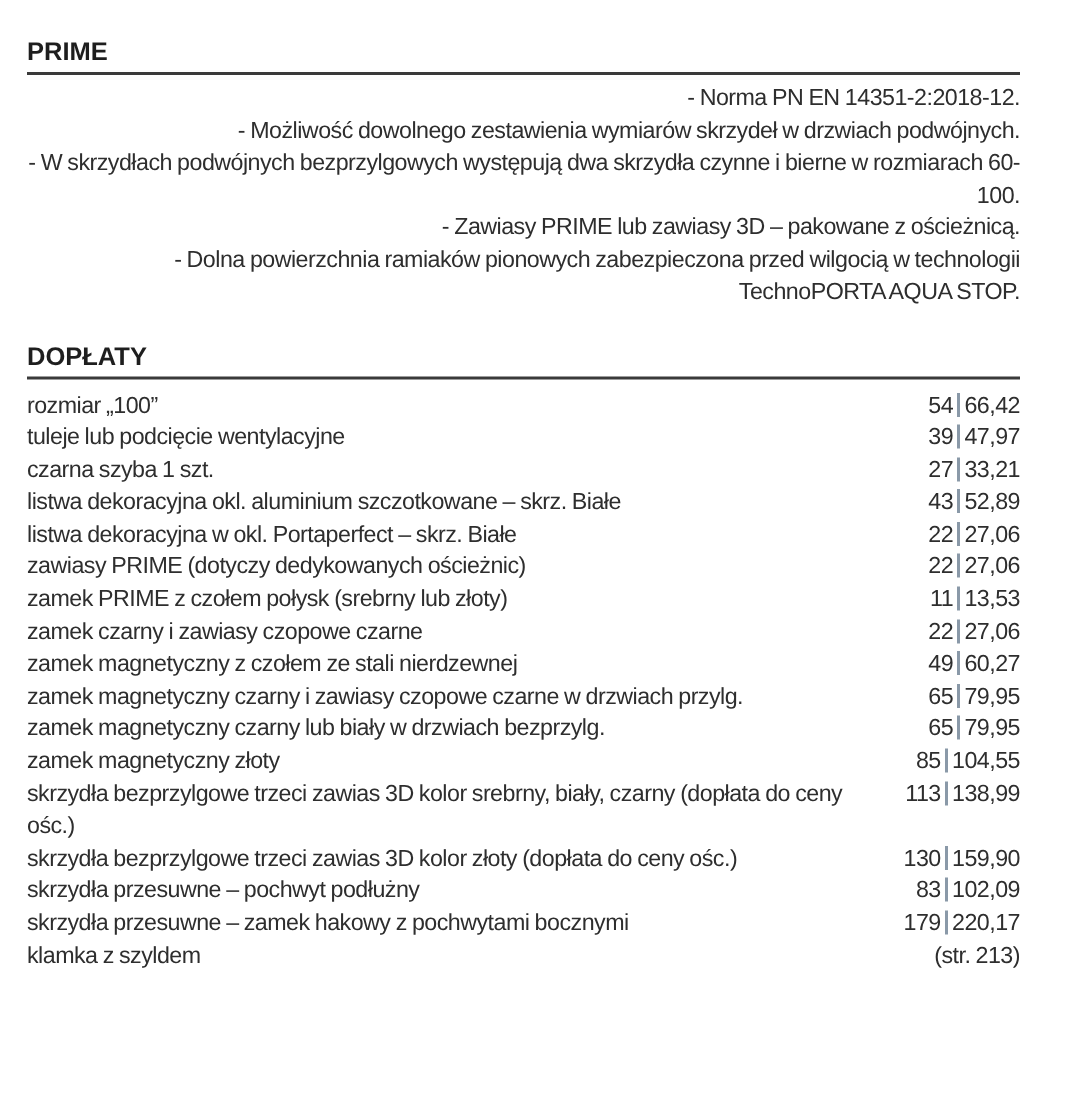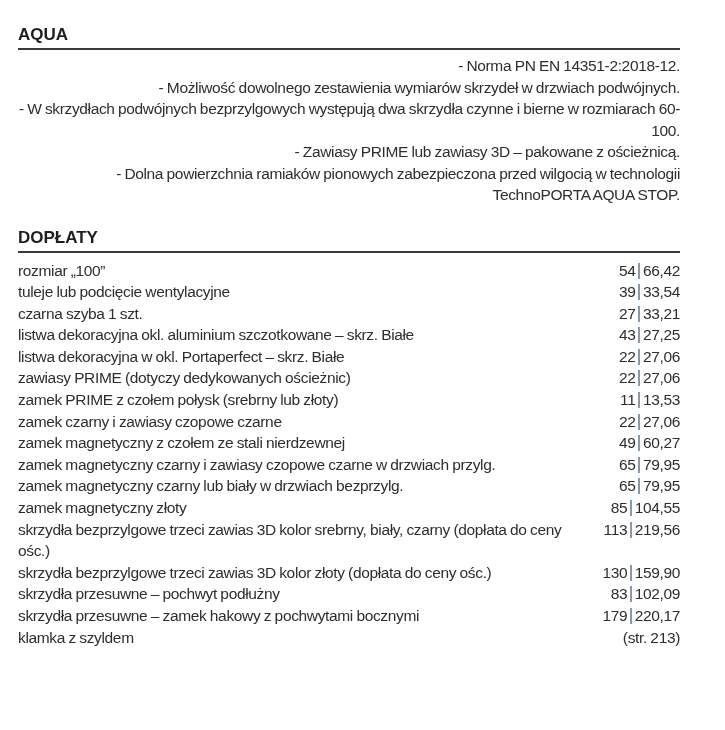--- a/index.html
+++ b/index.html
@@ -79,50 +79,50 @@
       background: #8a99a8;
       margin: 0 3px;
       vertical-align: -3px;
     }
   </style>
 </head>
 <body>
 
 <div class="page">
 
-  <h2 class="section-title" id="uwagi-title">AQUA</h2>
+  <h2 class="section-title" id="uwagi-title">PRIME</h2>
   <ul class="notes">
     <li>- Norma PN EN 14351-2:2018-12.</li>
     <li>- Możliwość dowolnego zestawienia wymiarów skrzydeł w drzwiach podwójnych.</li>
     <li>- W skrzydłach podwójnych bezprzylgowych występują dwa skrzydła czynne i bierne w rozmiarach 60-100.</li>
     <li>- Zawiasy PRIME lub zawiasy 3D – pakowane z ościeżnicą.</li>
     <li>- Dolna powierzchnia ramiaków pionowych zabezpieczona przed wilgocią w technologii TechnoPORTA AQUA STOP.</li>
   </ul>
 
   <h2 class="section-title" id="doplaty-title">DOPŁATY</h2>
   <div class="surcharges">
 
     <div class="row">
       <span class="label">rozmiar „100”</span>
       <span class="price"><span>54</span><span class="sep"></span><span>66,42</span></span>
     </div>
 
     <div class="row">
       <span class="label">tuleje lub podcięcie wentylacyjne</span>
-      <span class="price"><span>39</span><span class="sep"></span><span>33,54</span></span>
+      <span class="price"><span>39</span><span class="sep"></span><span>47,97</span></span>
     </div>
 
     <div class="row">
       <span class="label">czarna szyba 1 szt.</span>
       <span class="price"><span>27</span><span class="sep"></span><span>33,21</span></span>
     </div>
 
     <div class="row">
       <span class="label">listwa dekoracyjna okl. aluminium szczotkowane – skrz. Białe</span>
-      <span class="price"><span>43</span><span class="sep"></span><span>27,25</span></span>
+      <span class="price"><span>43</span><span class="sep"></span><span>52,89</span></span>
     </div>
 
     <div class="row">
       <span class="label">listwa dekoracyjna w okl. Portaperfect – skrz. Białe</span>
       <span class="price"><span>22</span><span class="sep"></span><span>27,06</span></span>
     </div>
 
     <div class="row">
       <span class="label">zawiasy PRIME (dotyczy dedykowanych ościeżnic)</span>
       <span class="price"><span>22</span><span class="sep"></span><span>27,06</span></span>
@@ -153,21 +153,21 @@
       <span class="price"><span>65</span><span class="sep"></span><span>79,95</span></span>
     </div>
 
     <div class="row">
       <span class="label">zamek magnetyczny złoty</span>
       <span class="price"><span>85</span><span class="sep"></span><span>104,55</span></span>
     </div>
 
     <div class="row">
       <span class="label">skrzydła bezprzylgowe trzeci zawias 3D kolor srebrny, biały, czarny  (dopłata do ceny ośc.)</span>
-      <span class="price"><span>113</span><span class="sep"></span><span>219,56</span></span>
+      <span class="price"><span>113</span><span class="sep"></span><span>138,99</span></span>
     </div>
 
     <div class="row">
       <span class="label">skrzydła bezprzylgowe trzeci zawias 3D kolor złoty (dopłata do ceny ośc.)</span>
       <span class="price"><span>130</span><span class="sep"></span><span>159,90</span></span>
     </div>
 
 
     <div class="row">
       <span class="label">skrzydła przesuwne – pochwyt podłużny</span>

